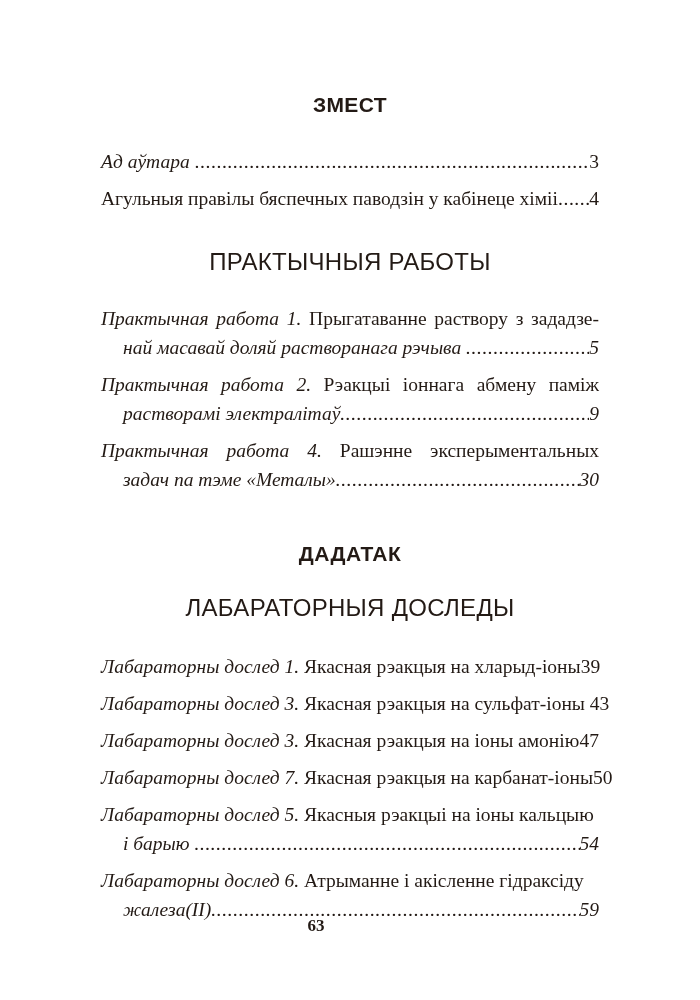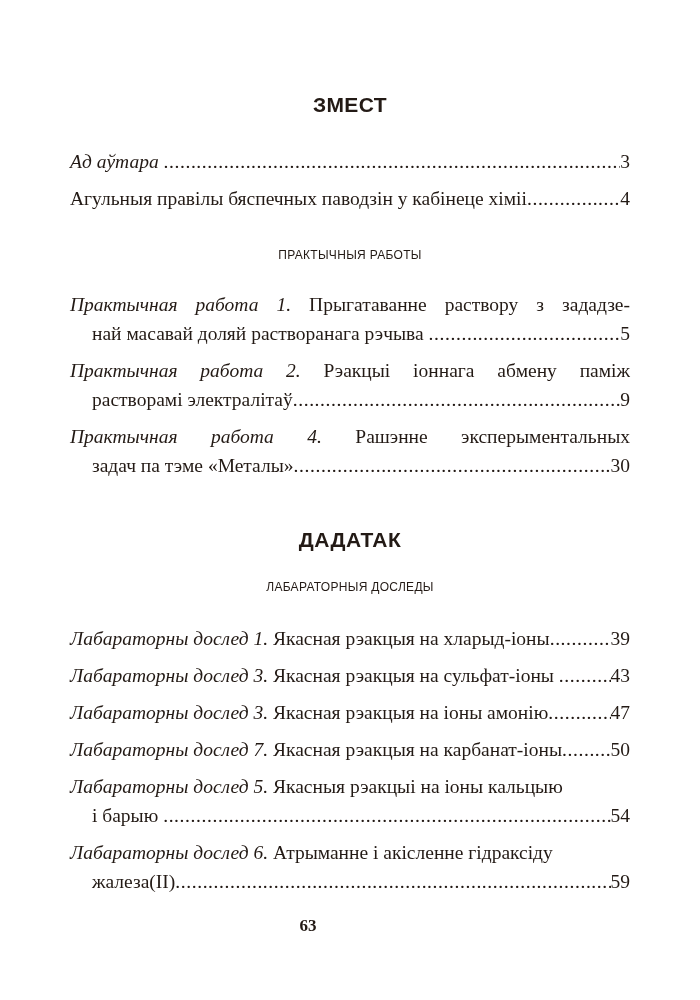--- a/index.html
+++ b/index.html
@@ -15,36 +15,36 @@
     color: #231a15;
     overflow: hidden;
   }
 
   .page {
     position: absolute;
     left: 0; top: 0;
     width: 700px;
     height: 1000px;
     box-sizing: border-box;
-    padding: 0 62px;
+    padding: 0 93px;
   }
 
   
   .h-main {
     font-family: "Liberation Sans", sans-serif;
     font-weight: bold;
     font-size: 21px;
     letter-spacing: 0.4px;
     text-align: center;
     margin: 0;
   }
   .h-sub {
     font-family: "Liberation Sans", sans-serif;
     font-weight: normal;
-    font-size: 12px;
+    font-size: 24px;
     letter-spacing: 0.3px;
     text-align: center;
     margin: 0;
   }
 
   .sp-title   { height: 93px; }
   .sp-a       { height: 22px; }
   .sp-b       { height: 27px; }
   .sp-c       { height: 20px; }
   .sp-d       { height: 40px; }
@@ -84,27 +84,28 @@
   .row .pg { flex: 0 0 auto; white-space: pre; }
 
   
   .line-just {
     text-align: justify;
     text-align-last: justify;
     white-space: normal;
   }
   .line-2 {
     padding-left: 22px;
+    font-style: italic;
   }
   .line-2 .row { width: 100%; }
 
   
   .folio {
     position: absolute;
-    left: 0;
+    left: 8px;
     width: 616px;
     top: 916px;
     text-align: center;
     font-family: "Liberation Serif", serif;
     font-weight: bold;
     font-size: 17px;
   }
 </style>
 </head>
 <body>

